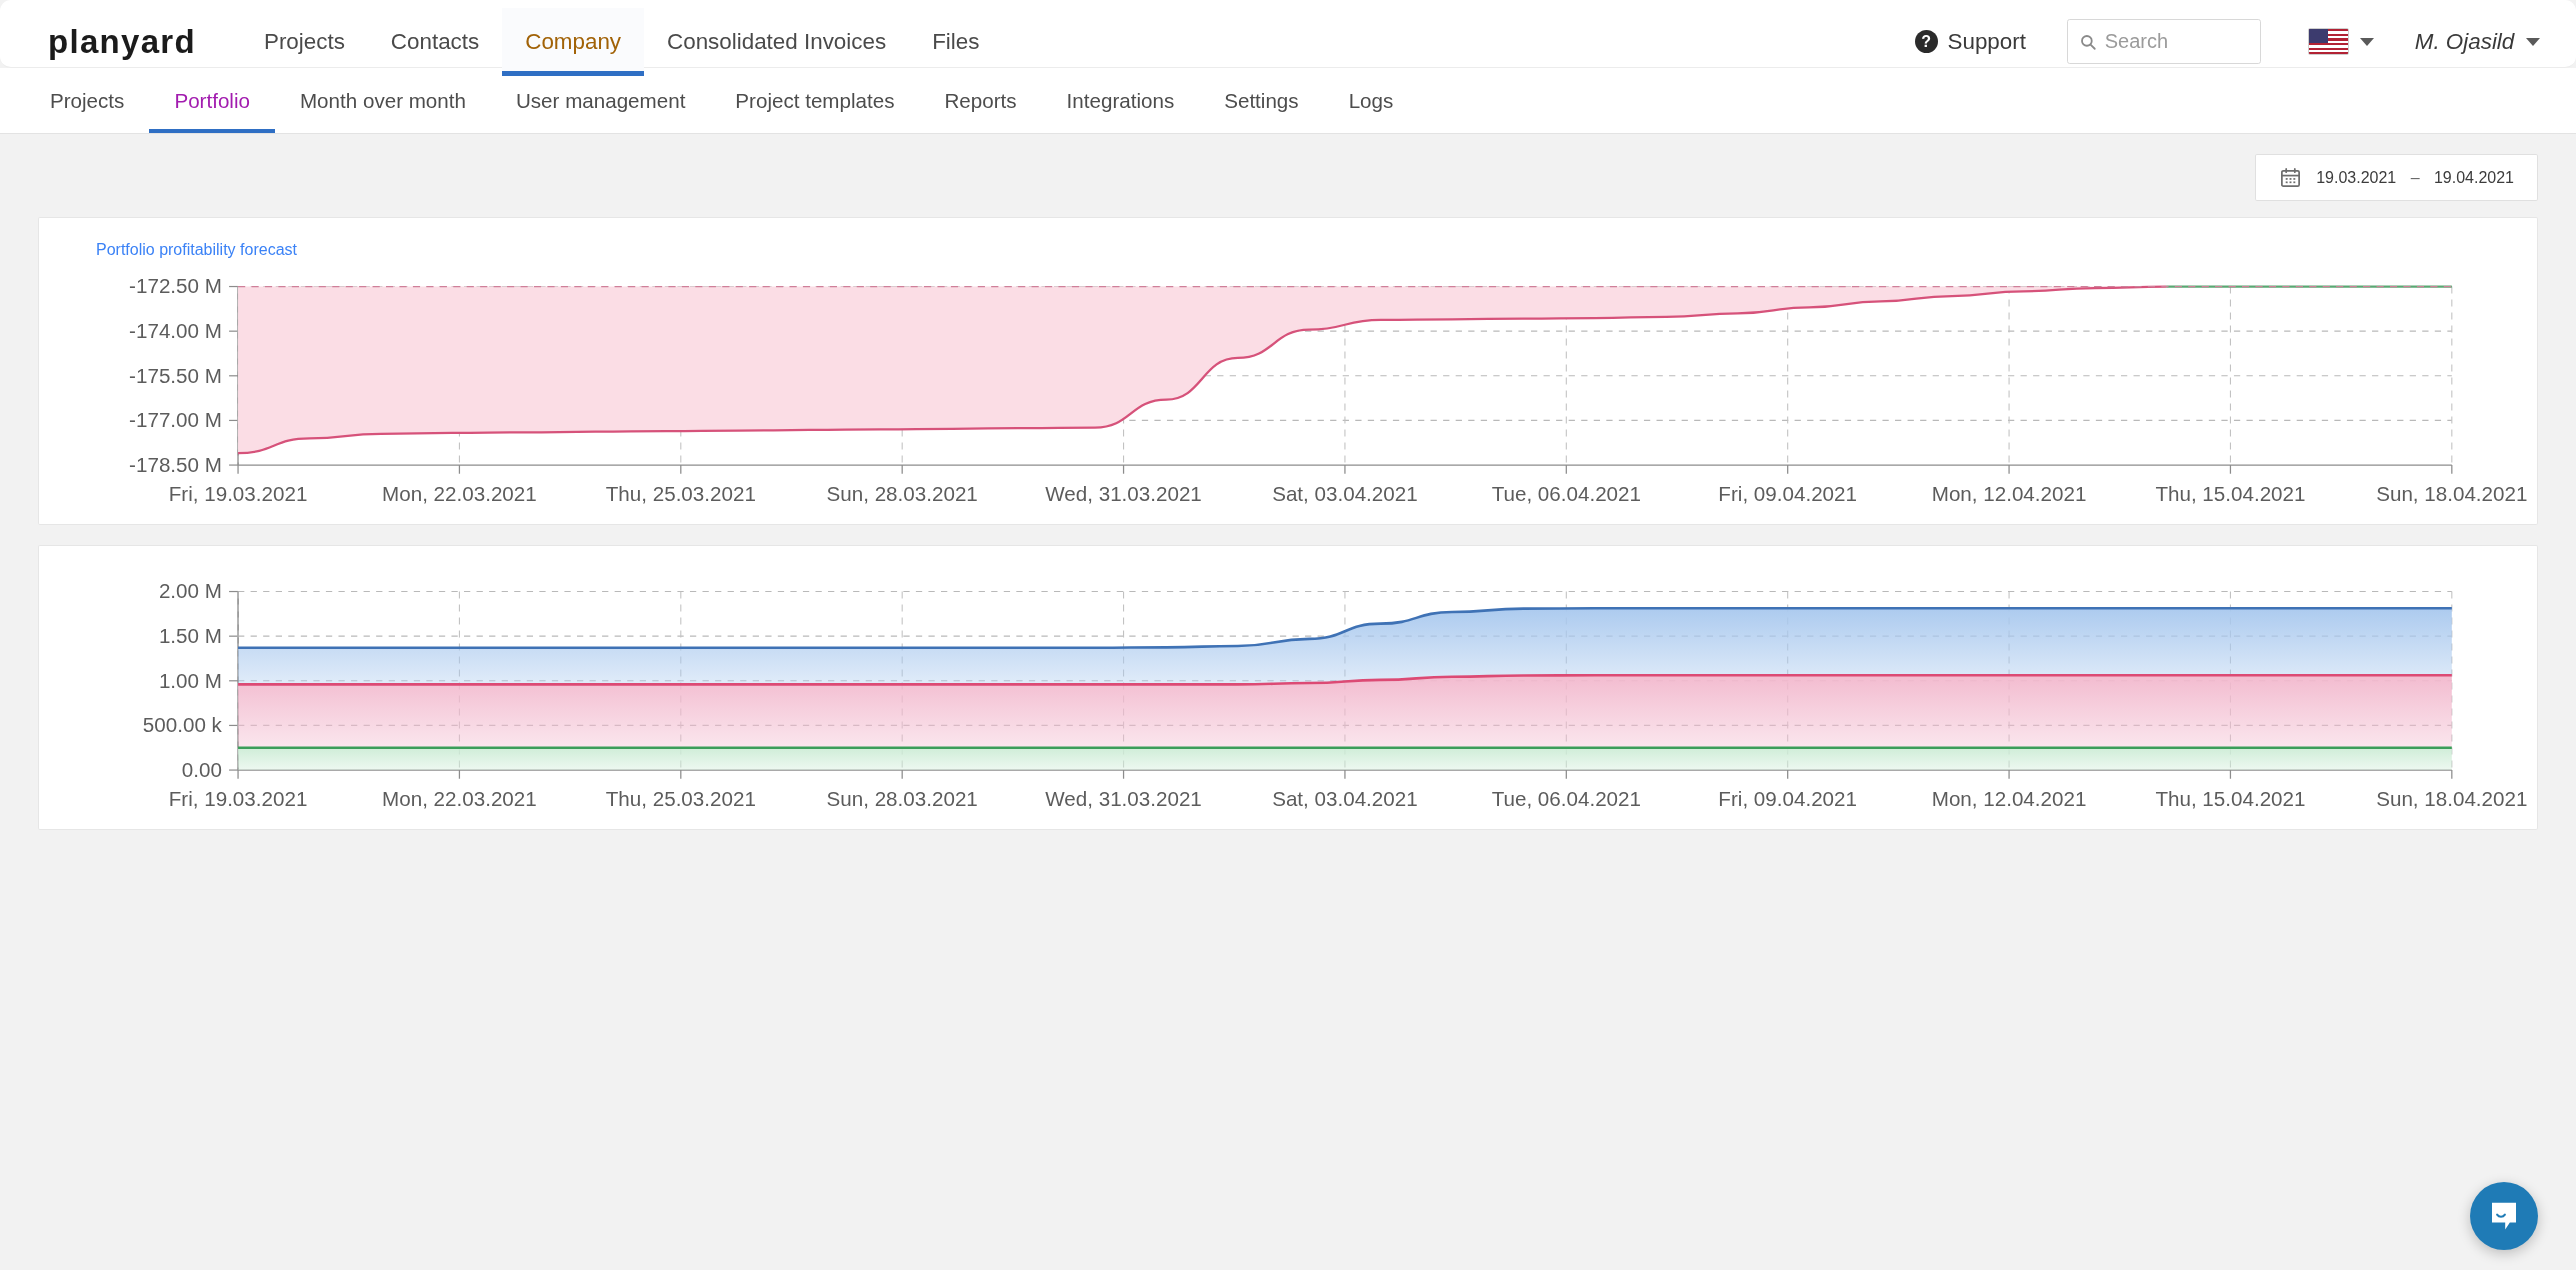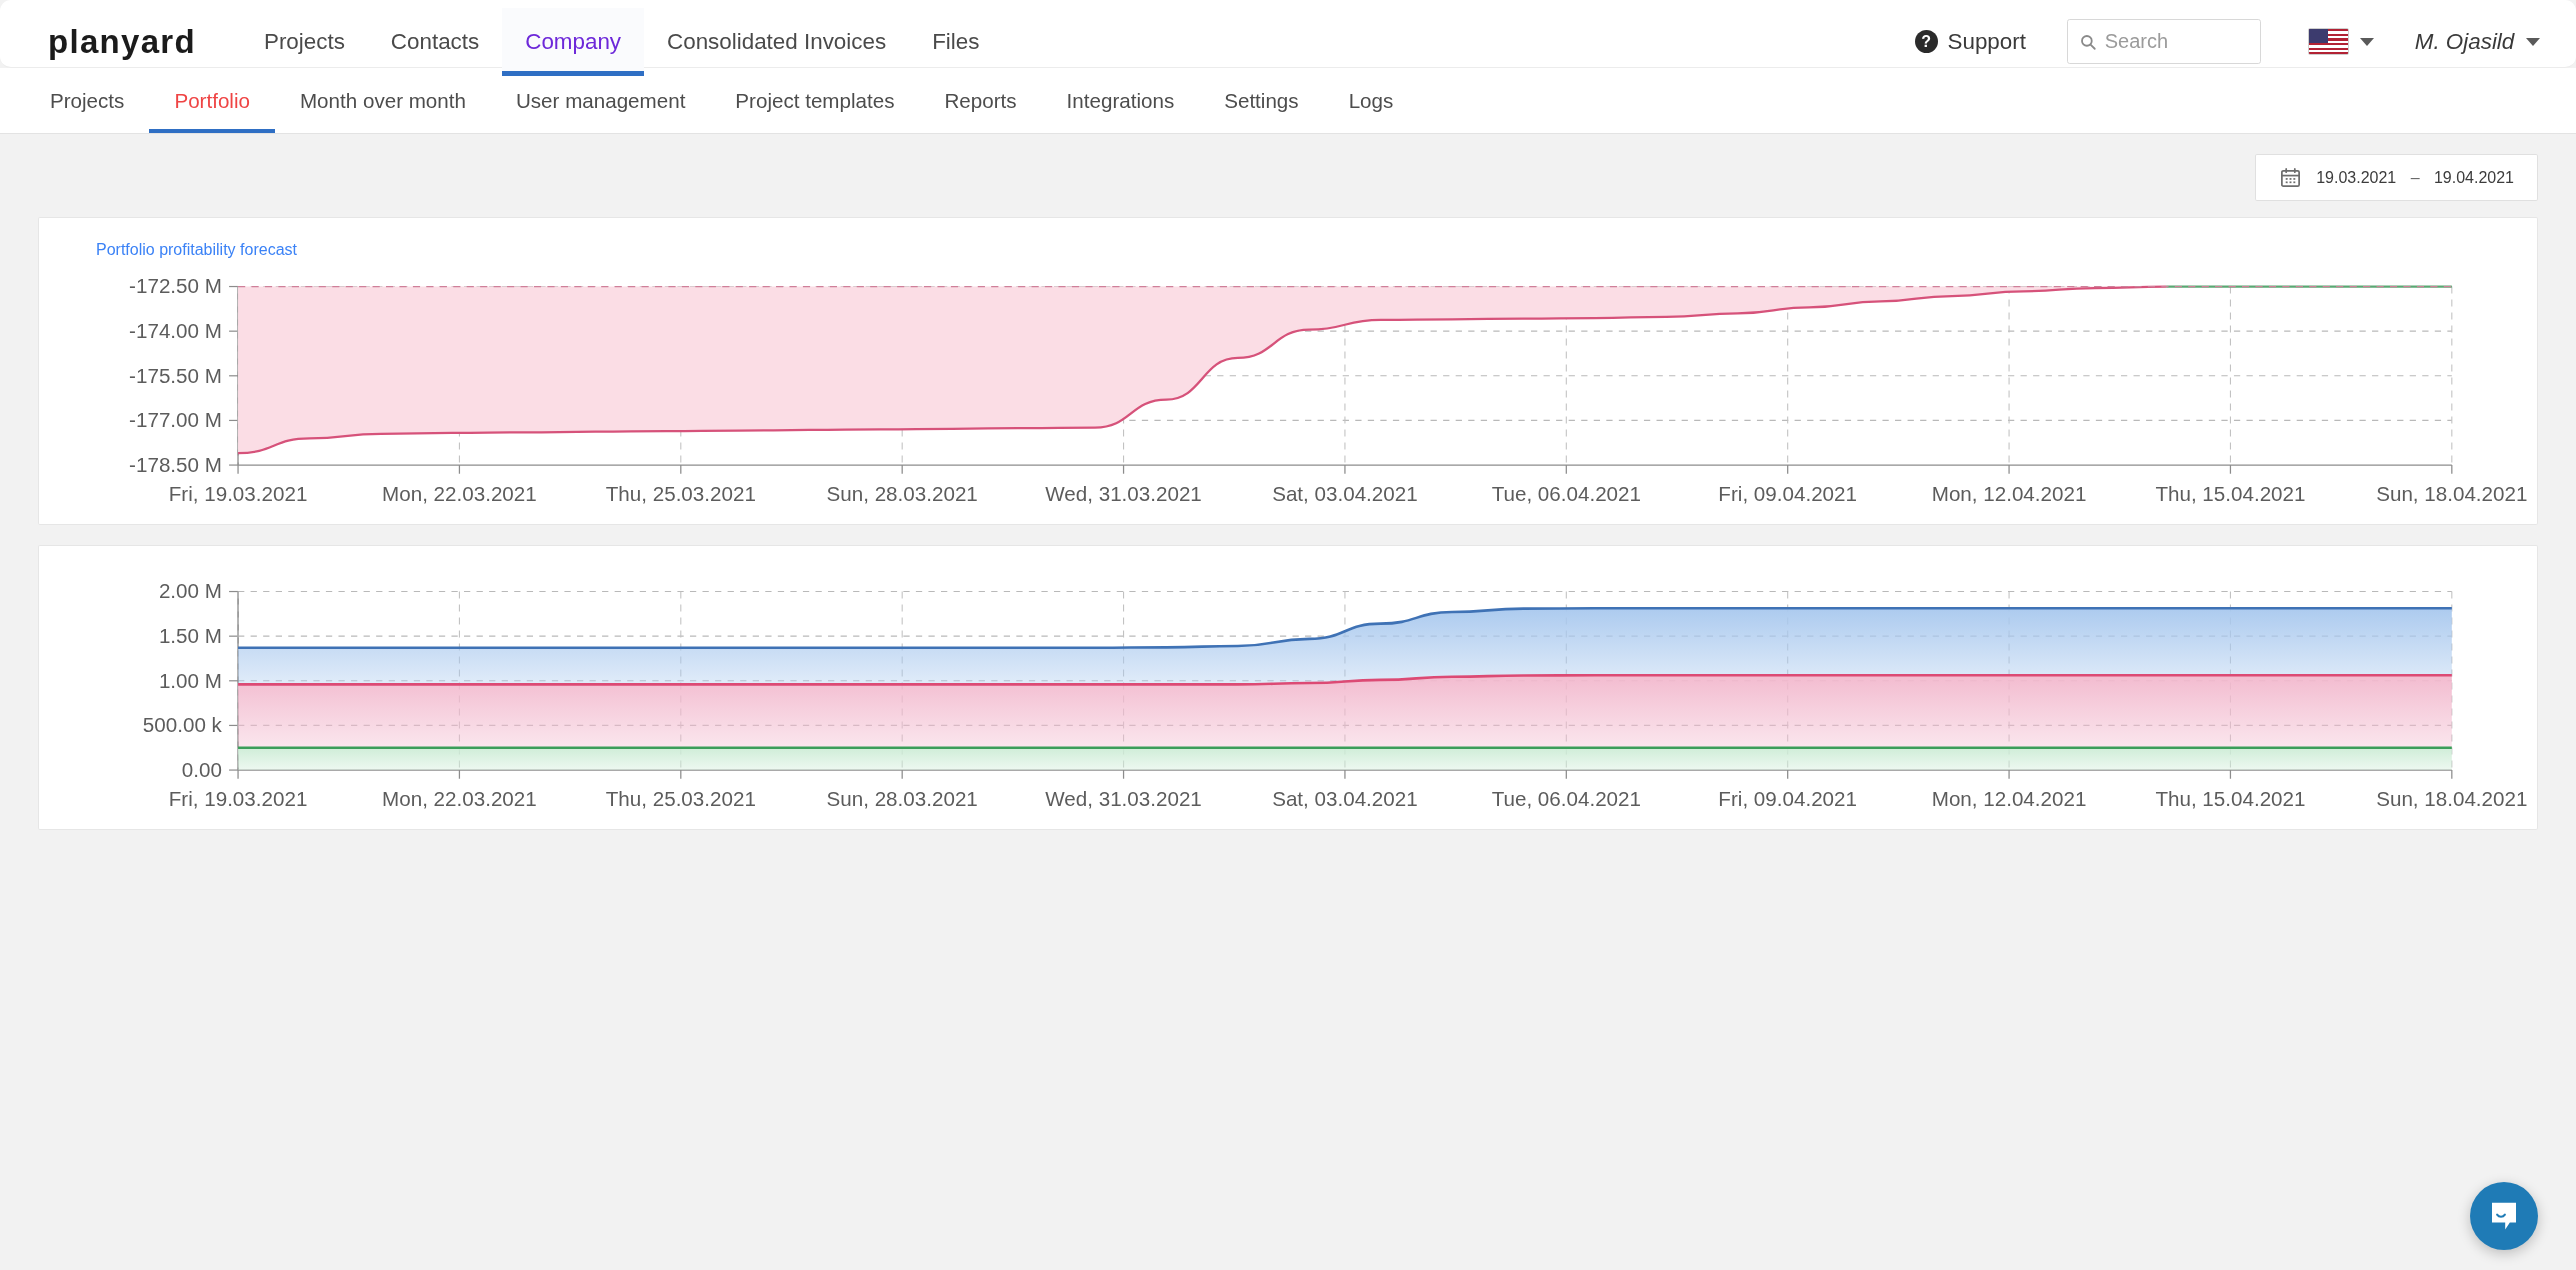--- a/index.html
+++ b/index.html
@@ -22,21 +22,21 @@
   .logo {
     font-size: 33px; font-weight: 700; letter-spacing: 1.3px;
     color: #1b1b1b; margin-right: 45px; user-select: none;
   }
   .mainnav { display: flex; align-items: stretch; height: 68px; }
   .mainnav a {
     display: flex; align-items: center; padding: 0 23px;
     font-size: 22.4px; color: #4a4a4a; text-decoration: none;
     position: relative; white-space: nowrap;
   }
-  .mainnav a.active { color: #6d28d9; background: #fafbfd; }
+  .mainnav a.active { color: #a16207; background: #fafbfd; }
   .mainnav a.active::after {
     content: ""; position: absolute; left: 0; right: 0; bottom: 0;
     height: 4.5px; background: #2f6fc4;
   }
   .topbar-right {
     margin-left: auto; display: flex; align-items: center; gap: 0;
   }
   .support {
     display: flex; align-items: center; gap: 10px;
     font-size: 22.4px; color: #3a3a3a; margin-right: 41px; cursor: pointer;
@@ -79,21 +79,21 @@
   
   .subbar {
     height: 66px; background: #fff; display: flex; align-items: stretch;
     padding-left: 25px; border-bottom: 0.9px solid #e3e3e3;
   }
   .subbar a {
     display: flex; align-items: center; padding: 0 25px;
     font-size: 20.6px; color: #4d4d4d; text-decoration: none;
     position: relative; white-space: nowrap;
   }
-  .subbar a.active { color: #ef4444; }
+  .subbar a.active { color: #a21caf; }
   .subbar a.active::after {
     content: ""; position: absolute; left: 0; right: 0; bottom: 0;
     height: 4.5px; background: #2f6fc4;
   }
 
   
   .page { background: #f2f2f2; padding: 0 38px; }
   .daterow { display: flex; justify-content: flex-end; padding: 20px 0 16px; }
   .datepicker {
     background: #fff; border: 0.9px solid #e0e0e0; border-radius: 1.8px;

